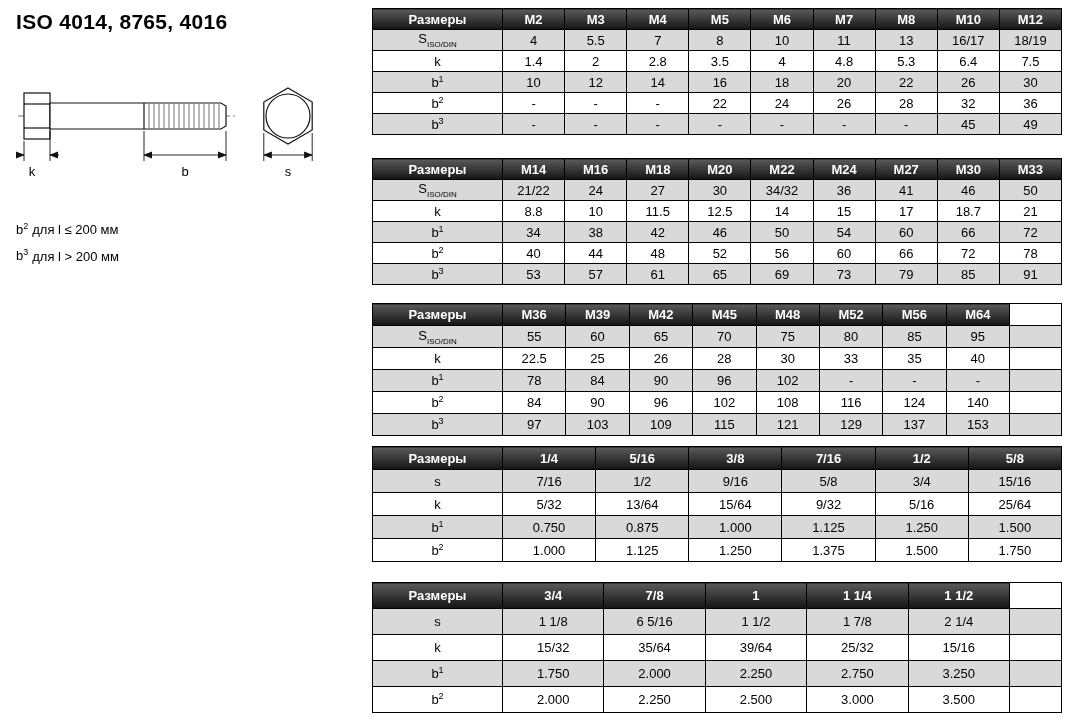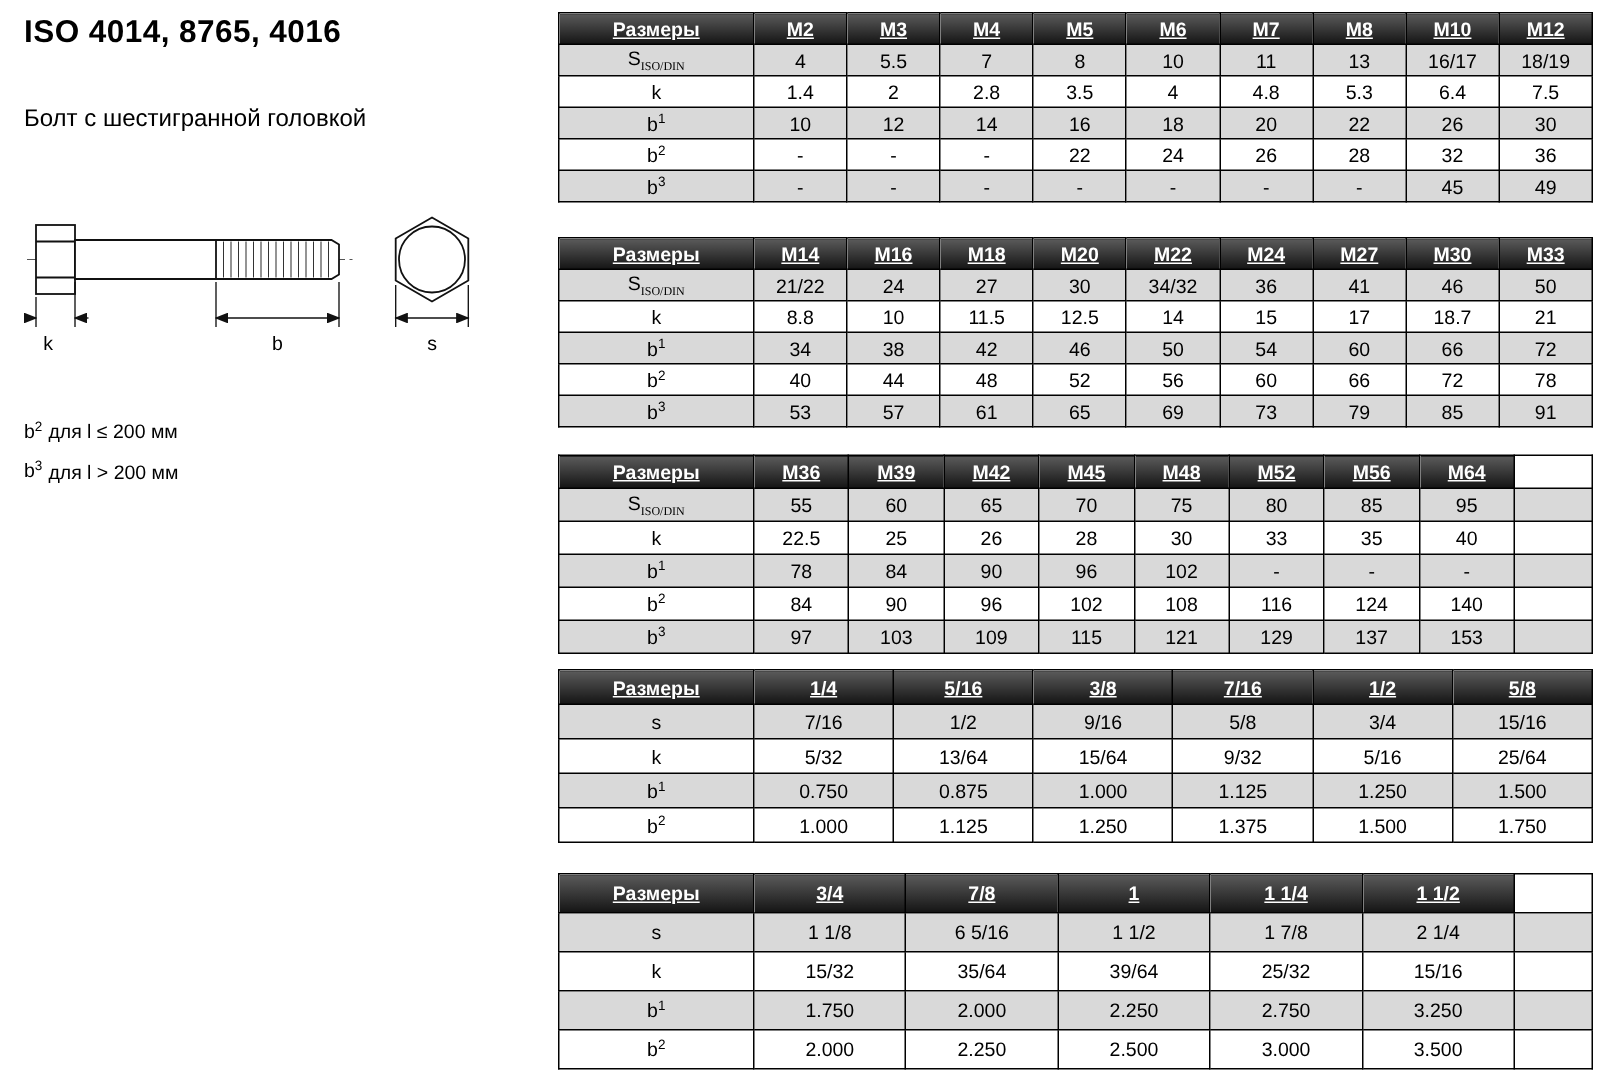--- a/index.html
+++ b/index.html
@@ -24,28 +24,28 @@
   table.dim-table {
     border-collapse:collapse; width:100%; table-layout:fixed;
     font-size:13px; text-align:center; border:1px solid #000;
   }
   .dim-table th, .dim-table td {
     border:1px solid #000; padding:0 2px; vertical-align:middle;
     font-weight:normal; overflow:hidden; white-space:nowrap;
   }
   .dim-table thead th {
     background:linear-gradient(var(--hdr-top,#5a5a5a), var(--hdr-bot,#141414));
-    color:#fff; font-weight:bold; border-left:1px solid #7a7a7a; border-top:1px solid #000; border-bottom:1px solid #000;text-decoration:underline;
+    color:#fff; font-weight:bold; border-left:1px solid #7a7a7a; border-top:1px solid #000; border-bottom:1px solid #000;
   }
   .dim-table thead th:first-child { border-left:1px solid #000; }
   .dim-table thead th.blank { background:#fff; border:1px solid #000; }
   tr.row-gray th, tr.row-gray td { background:var(--stripe,#d9d9d9); }
   tr.row-white th, tr.row-white td { background:#ffffff; }
   .dim-table sup { font-size:9px; }
-  .dim-table sub { font-size:8px;font-family:Liberation Serif, serif; }
+  .dim-table sub { font-size:8px; }
 
   .t1 tr, .t2 tr { height:21px; }
   .t3 tr { height:22px; }
   .t4 tr { height:23px; }
   .t5 tr { height:26px; }
   .t1 { margin-bottom:23px; }
   .t2 { margin-bottom:18px; }
   .t3 { margin-bottom:10px; }
   .t4 { margin-bottom:20px; }
   .t5 { width:640px; }
@@ -56,21 +56,20 @@
 </head>
 <body>
 
 <div class="page">
 
   <div class="left-panel">
     <div class="title">
       <div>ISO 4014, 8765, 4016</div>
     </div>
     <div class="subtitle">
-      <div>Болт с шестигранной головкой</div>
     </div>
 
     <div class="drawing-wrap">
       <svg class="drawing-svg" width="330" height="100" viewBox="0 0 330 100">
         <defs>
           <marker id="arr" markerWidth="10" markerHeight="8" refX="9" refY="4" orient="auto-start-reverse">
             <path d="M0,0 L10,4 L0,8 z" fill="#111"></path>
           </marker>
         </defs>
 

